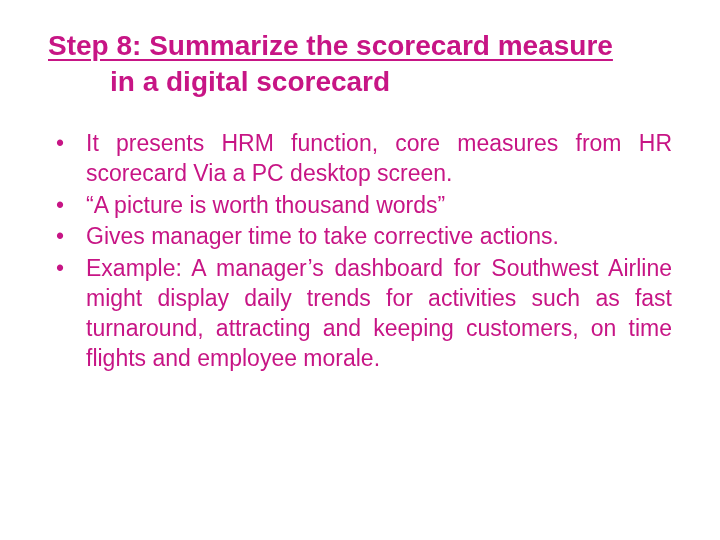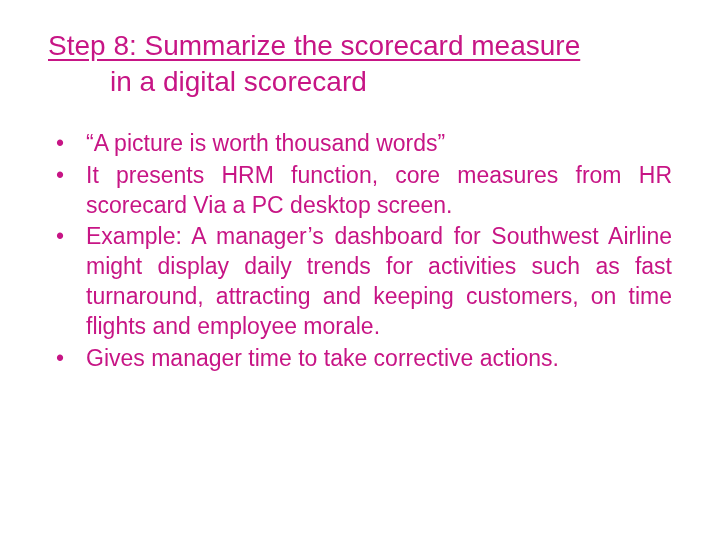--- a/index.html
+++ b/index.html
@@ -11,21 +11,21 @@
       font-family: Arial, Helvetica, sans-serif;
       box-sizing: border-box;
     }
     .slide {
       padding: 28px 48px 20px 48px;
       box-sizing: border-box;
     }
     .title {
       color: #c71585;
       font-size: 28px;
-      font-weight: normal;
+      font-weight: bold;
       line-height: 1.3;
       margin: 0 0 28px 0;
       text-decoration: underline;
       text-underline-offset: 4px;
     }
     .title-line2 {
       display: inline-block;
       margin-left: 62px;
     }
     ul {
@@ -53,18 +53,18 @@
   </style>
 </head>
 <body>
 
 <div class="slide">
   <h1 class="title">
     <span>Step 8: Summarize the scorecard measure</span><br>
     <span class="title-line2">in a digital scorecard</span>
   </h1>
   <ul>
+    <li>It presents HRM function, core measures from HR scorecard Via a PC desktop screen.</li>
     <li>“A picture is worth thousand words”</li>
-    <li>It presents HRM function, core measures from HR scorecard Via a PC desktop screen.</li>
+    <li>Gives manager time to take corrective actions.</li>
     <li>Example: A manager’s dashboard for Southwest Airline might display daily trends for activities such as fast turnaround, attracting and keeping customers, on time flights and employee morale.</li>
-    <li>Gives manager time to take corrective actions.</li>
   </ul>
 </div>
 
 </body></html>

